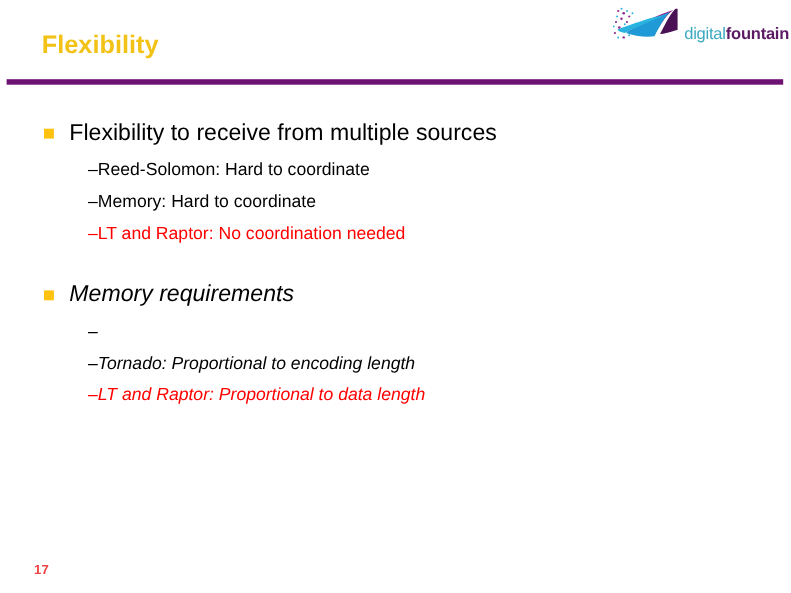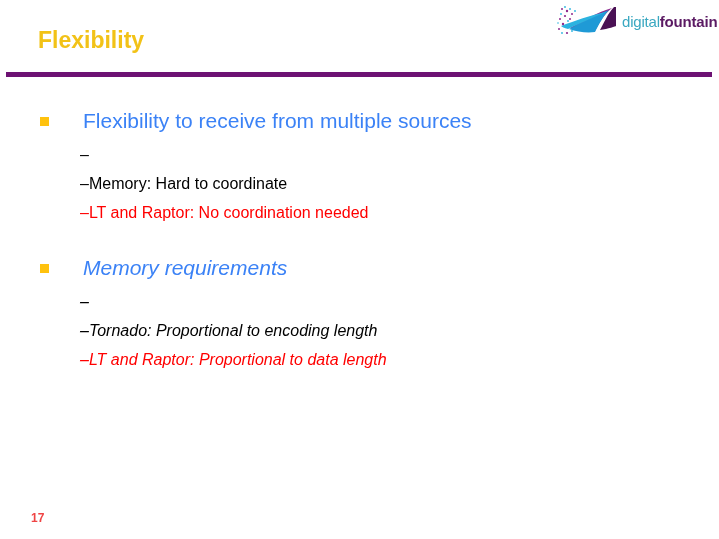--- a/index.html
+++ b/index.html
@@ -19,21 +19,21 @@
   }
 
   
   .logo {
     position: absolute;
     left: 556px;
     top: 4px;
     width: 158px;
     height: 34px;
     display: flex;
-    align-items: center;
+    align-items: flex-end;
   }
   .logo-mark {
     width: 62px;
     height: 32px;
     flex: 0 0 62px;
     position: relative;
   }
   .logo-wordmark {
     margin-left: 4px;
     font-size: 15px;
@@ -83,23 +83,22 @@
     width: 9px;
     height: 9px;
     background: #ffc20e;
     flex: 0 0 9px;
     margin-top: 9px;
     margin-right: 14px;
   }
   .bullet-text {
     font-size: 21px;
     line-height: 26px;
-    color: #3b82f6;
-    white-space: nowrap;
-    margin-left: 20px;
+    color: #000000;
+    white-space: nowrap;
   }
 
   .sub-list {
     margin-left: 40px;
     margin-top: 3px;
   }
   .sub-row {
     display: flex;
     align-items: baseline;
     font-size: 16px;
@@ -171,20 +170,21 @@
   <div class="body">
 
     <div class="group">
       <div class="bullet-row">
         <span class="bullet-square"></span>
         <span class="bullet-text">Flexibility to receive from multiple sources</span>
       </div>
       <div class="sub-list">
         <div class="sub-row sub-black">
           <span class="sub-dash">–</span>
+          <span>Reed-Solomon: Hard to coordinate</span>
         </div>
         <div class="sub-row sub-black">
           <span class="sub-dash">–</span>
           <span>Memory: Hard to coordinate</span>
         </div>
         <div class="sub-row sub-red">
           <span class="sub-dash">–</span>
           <span>LT and Raptor: No coordination needed</span>
         </div>
       </div>

